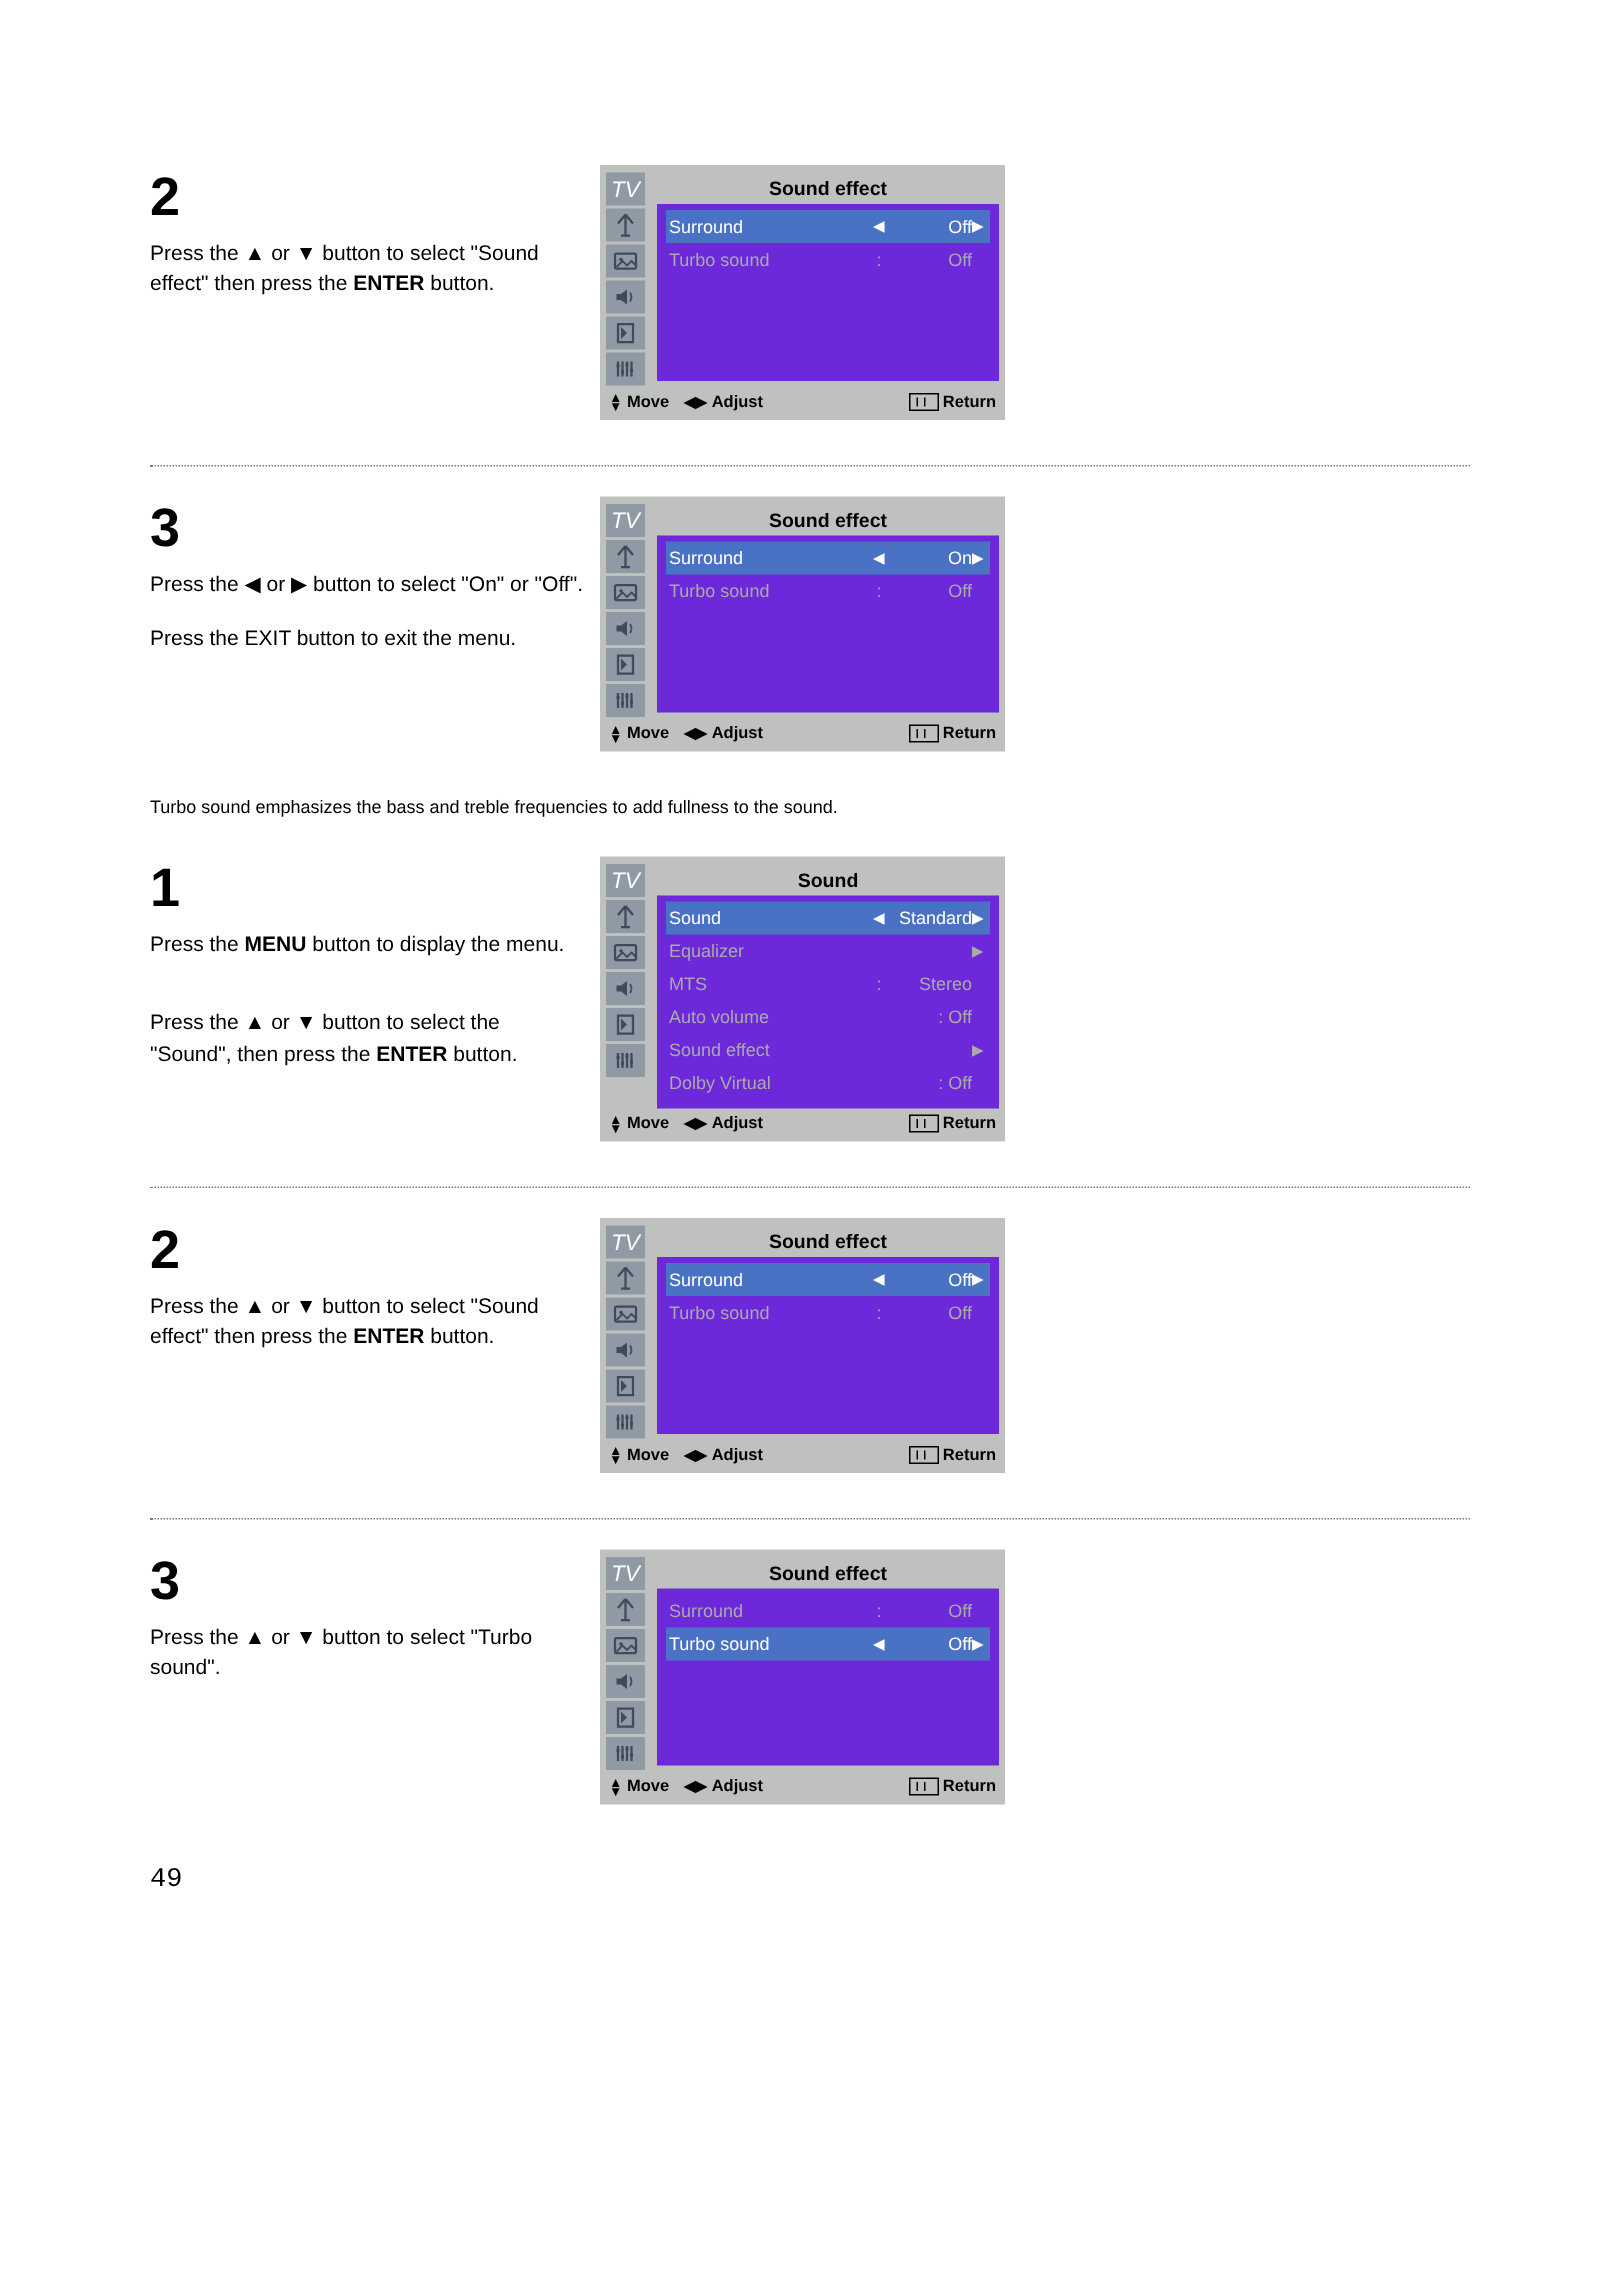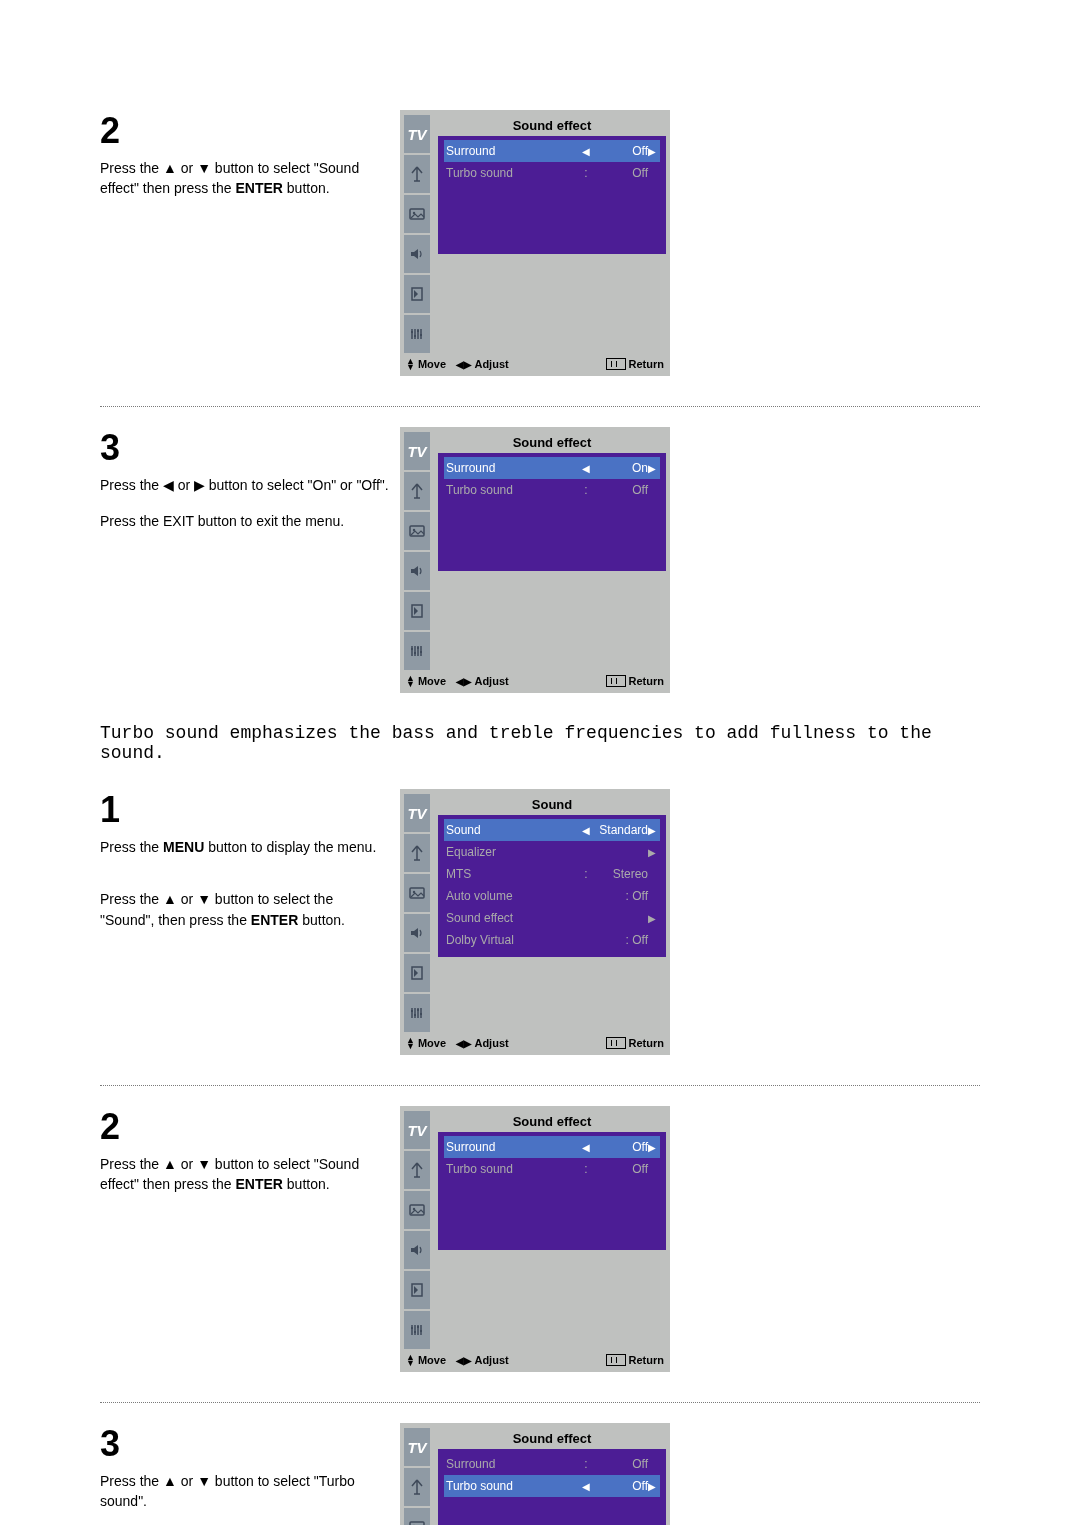--- a/index.html
+++ b/index.html
@@ -55,44 +55,44 @@
   .tv-inner {
     display: flex;
   }
   .tv-icons {
     width: 30px;
     display: flex;
     flex-direction: column;
   }
   .tv-icon {
     width: 26px;
-    height: 38px;
+    height: 22px;
     margin: 1px 0;
     display: flex;
     align-items: center;
     justify-content: center;
     font-size: 14px;
-    font-weight: bold;
+    font-weight: normal;
     color: #3f4a5a;
   }
   .tv-icon.bg { background: #8f9aa4; }
   .tv-icon svg { display:block; }
   .tv-main {
     flex: 1;
     margin-left: 4px;
   }
   .tv-title {
     text-align: center;
     font-weight: bold;
     font-size: 13px;
     padding: 4px 0 3px 0;
     color: #000;
   }
   .tv-menu {
-    background: #4c1d95;
+    background: #6d28d9;
     color: #aaa;
     font-size: 12px;
     padding: 4px 6px 6px 6px;
     min-height: 108px;
   }
   .tv-row {
     display: flex;
     align-items: center;
     padding: 2px 2px;
     height: 18px;
@@ -133,22 +133,22 @@
     border-top: 1.5px dotted #7a7a7a;
     margin: 24px 0 20px 0;
   }
   .subhead {
     font-family: Arial, sans-serif;
     font-size: 30px;
     margin: 30px 0 10px 0;
     letter-spacing: 0.5px;
   }
   .subdesc {
-    font-family: Liberation Mono, monospace;
-    font-size: 18px;
+    font-family: Liberation Sans, sans-serif;
+    font-size: 12px;
     margin-bottom: 26px;
   }
   .page-num {
     text-align: left;
     font-family: Liberation Mono, monospace;
     font-size: 18px;
     margin-top: 40px;
     padding-right: 4px;
   }
 </style>

